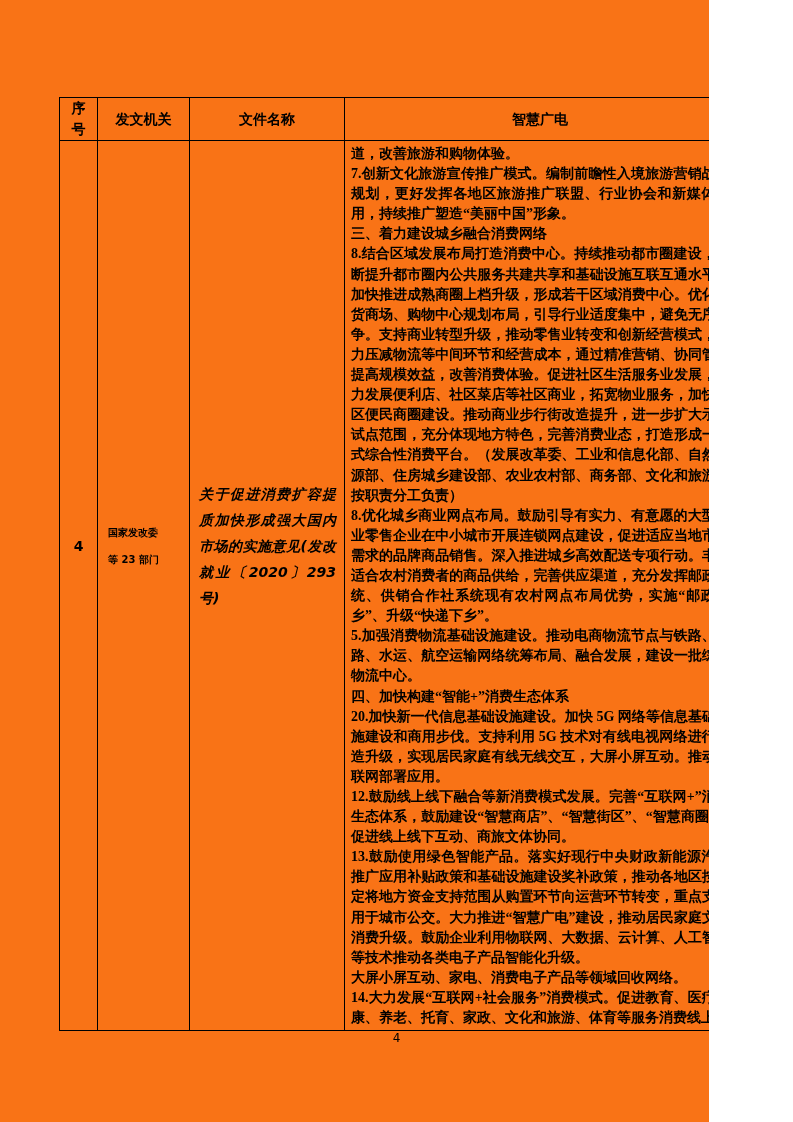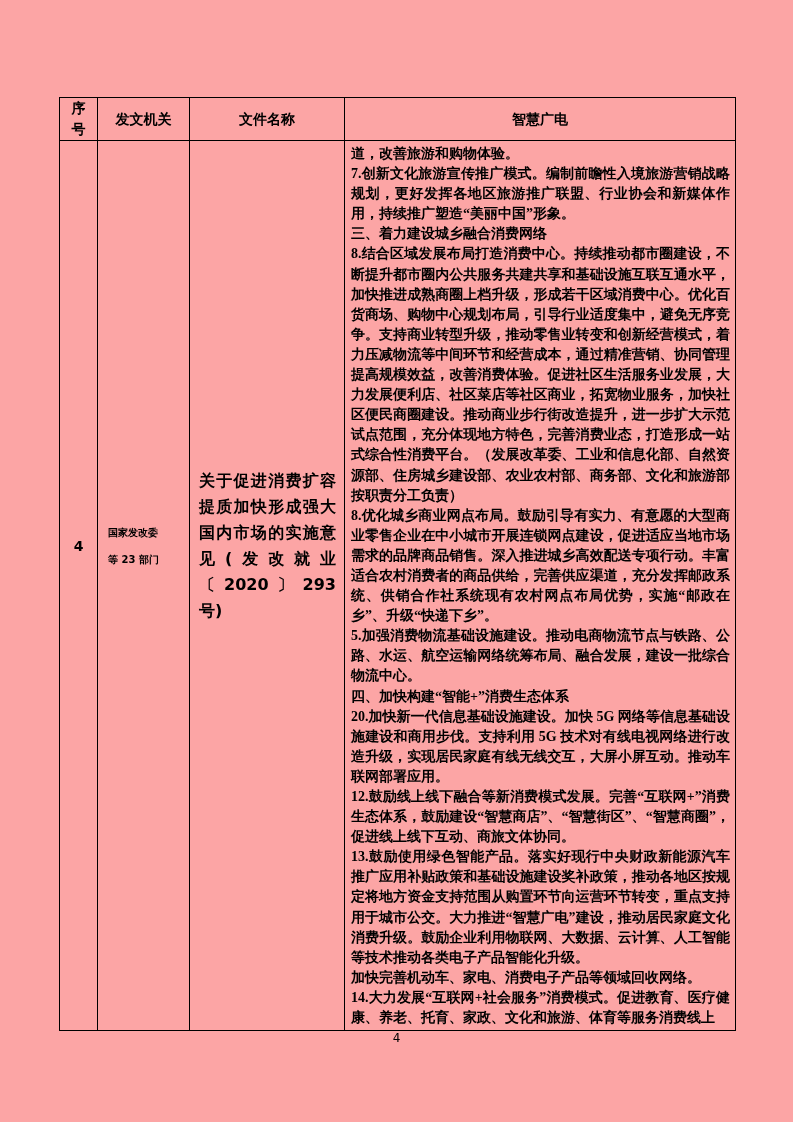--- a/index.html
+++ b/index.html
@@ -4,22 +4,22 @@
 <style>
   * { margin: 0; padding: 0; box-sizing: border-box; }
   html, body {
     width: 793px; height: 1122px;
     background: #ffffff;
     font-family: "DejaVu Sans", sans-serif;
     color: #000000;
   }
   .page {
     position: relative;
-    width: 793px; height: 1122px;
-    background: #fca5a5;
+    width: 709px; height: 1122px;
+    background: #f97316;
     overflow: hidden;
   }
   table.doc-table {
     position: absolute;
     left: 59px; top: 97px;
     width: 676px;
     border-collapse: collapse;
     table-layout: fixed;
   }
   .doc-table th, .doc-table td {
@@ -52,24 +52,25 @@
     padding-bottom: 80px;
   }
   td.cell-agency {
     vertical-align: middle;
     font-size: 10px;
     padding: 0 0 80px 10px;
     line-height: 27px;
   }
   td.cell-title {
     vertical-align: middle;
-    font-size: 16px;
+    font-size: 14px;
     padding: 0 8px 80px 9px;
     line-height: 26px;
     text-align: justify;
+    font-style: italic;
   }
   td.cell-content { vertical-align: top; }
   .content-clip {
     height: 888px;
     overflow: hidden;
     padding: 3px 5px 0 6px;
     font-family: Liberation Serif, serif;
   }
   .content-clip p {
     font-size: 14px;
@@ -122,21 +123,21 @@
             <p>道，改善旅游和购物体验。</p>
             <p>7.创新文化旅游宣传推广模式。编制前瞻性入境旅游营销战略规划，更好发挥各地区旅游推广联盟、行业协会和新媒体作用，持续推广塑造“美丽中国”形象。</p>
             <p>三、着力建设城乡融合消费网络</p>
             <p>8.结合区域发展布局打造消费中心。持续推动都市圈建设，不断提升都市圈内公共服务共建共享和基础设施互联互通水平，加快推进成熟商圈上档升级，形成若干区域消费中心。优化百货商场、购物中心规划布局，引导行业适度集中，避免无序竞争。支持商业转型升级，推动零售业转变和创新经营模式，着力压减物流等中间环节和经营成本，通过精准营销、协同管理提高规模效益，改善消费体验。促进社区生活服务业发展，大力发展便利店、社区菜店等社区商业，拓宽物业服务，加快社区便民商圈建设。推动商业步行街改造提升，进一步扩大示范试点范围，充分体现地方特色，完善消费业态，打造形成一站式综合性消费平台。（发展改革委、工业和信息化部、自然资源部、住房城乡建设部、农业农村部、商务部、文化和旅游部按职责分工负责）</p>
             <p>8.优化城乡商业网点布局。鼓励引导有实力、有意愿的大型商业零售企业在中小城市开展连锁网点建设，促进适应当地市场需求的品牌商品销售。深入推进城乡高效配送专项行动。丰富适合农村消费者的商品供给，完善供应渠道，充分发挥邮政系统、供销合作社系统现有农村网点布局优势，实施“邮政在乡”、升级“快递下乡”。</p>
             <p>5.加强消费物流基础设施建设。推动电商物流节点与铁路、公路、水运、航空运输网络统筹布局、融合发展，建设一批综合物流中心。</p>
             <p>四、加快构建“智能+”消费生态体系</p>
             <p>20.加快新一代信息基础设施建设。加快 5G 网络等信息基础设施建设和商用步伐。支持利用 5G 技术对有线电视网络进行改造升级，实现居民家庭有线无线交互，大屏小屏互动。推动车联网部署应用。</p>
             <p>12.鼓励线上线下融合等新消费模式发展。完善“互联网+”消费生态体系，鼓励建设“智慧商店”、“智慧街区”、“智慧商圈”，促进线上线下互动、商旅文体协同。</p>
             <p>13.鼓励使用绿色智能产品。落实好现行中央财政新能源汽车推广应用补贴政策和基础设施建设奖补政策，推动各地区按规定将地方资金支持范围从购置环节向运营环节转变，重点支持用于城市公交。大力推进“智慧广电”建设，推动居民家庭文化消费升级。鼓励企业利用物联网、大数据、云计算、人工智能等技术推动各类电子产品智能化升级。</p>
-            <p>加快完善机动车、家电、消费电子产品等领域回收网络。</p>
+            <p>大屏小屏互动、家电、消费电子产品等领域回收网络。</p>
             <p>14.大力发展“互联网+社会服务”消费模式。促进教育、医疗健康、养老、托育、家政、文化和旅游、体育等服务消费线上</p>
           </div>
         </td>
       </tr>
     </tbody>
   </table>
 
   <div class="page-number">4</div>
 
 </div>

